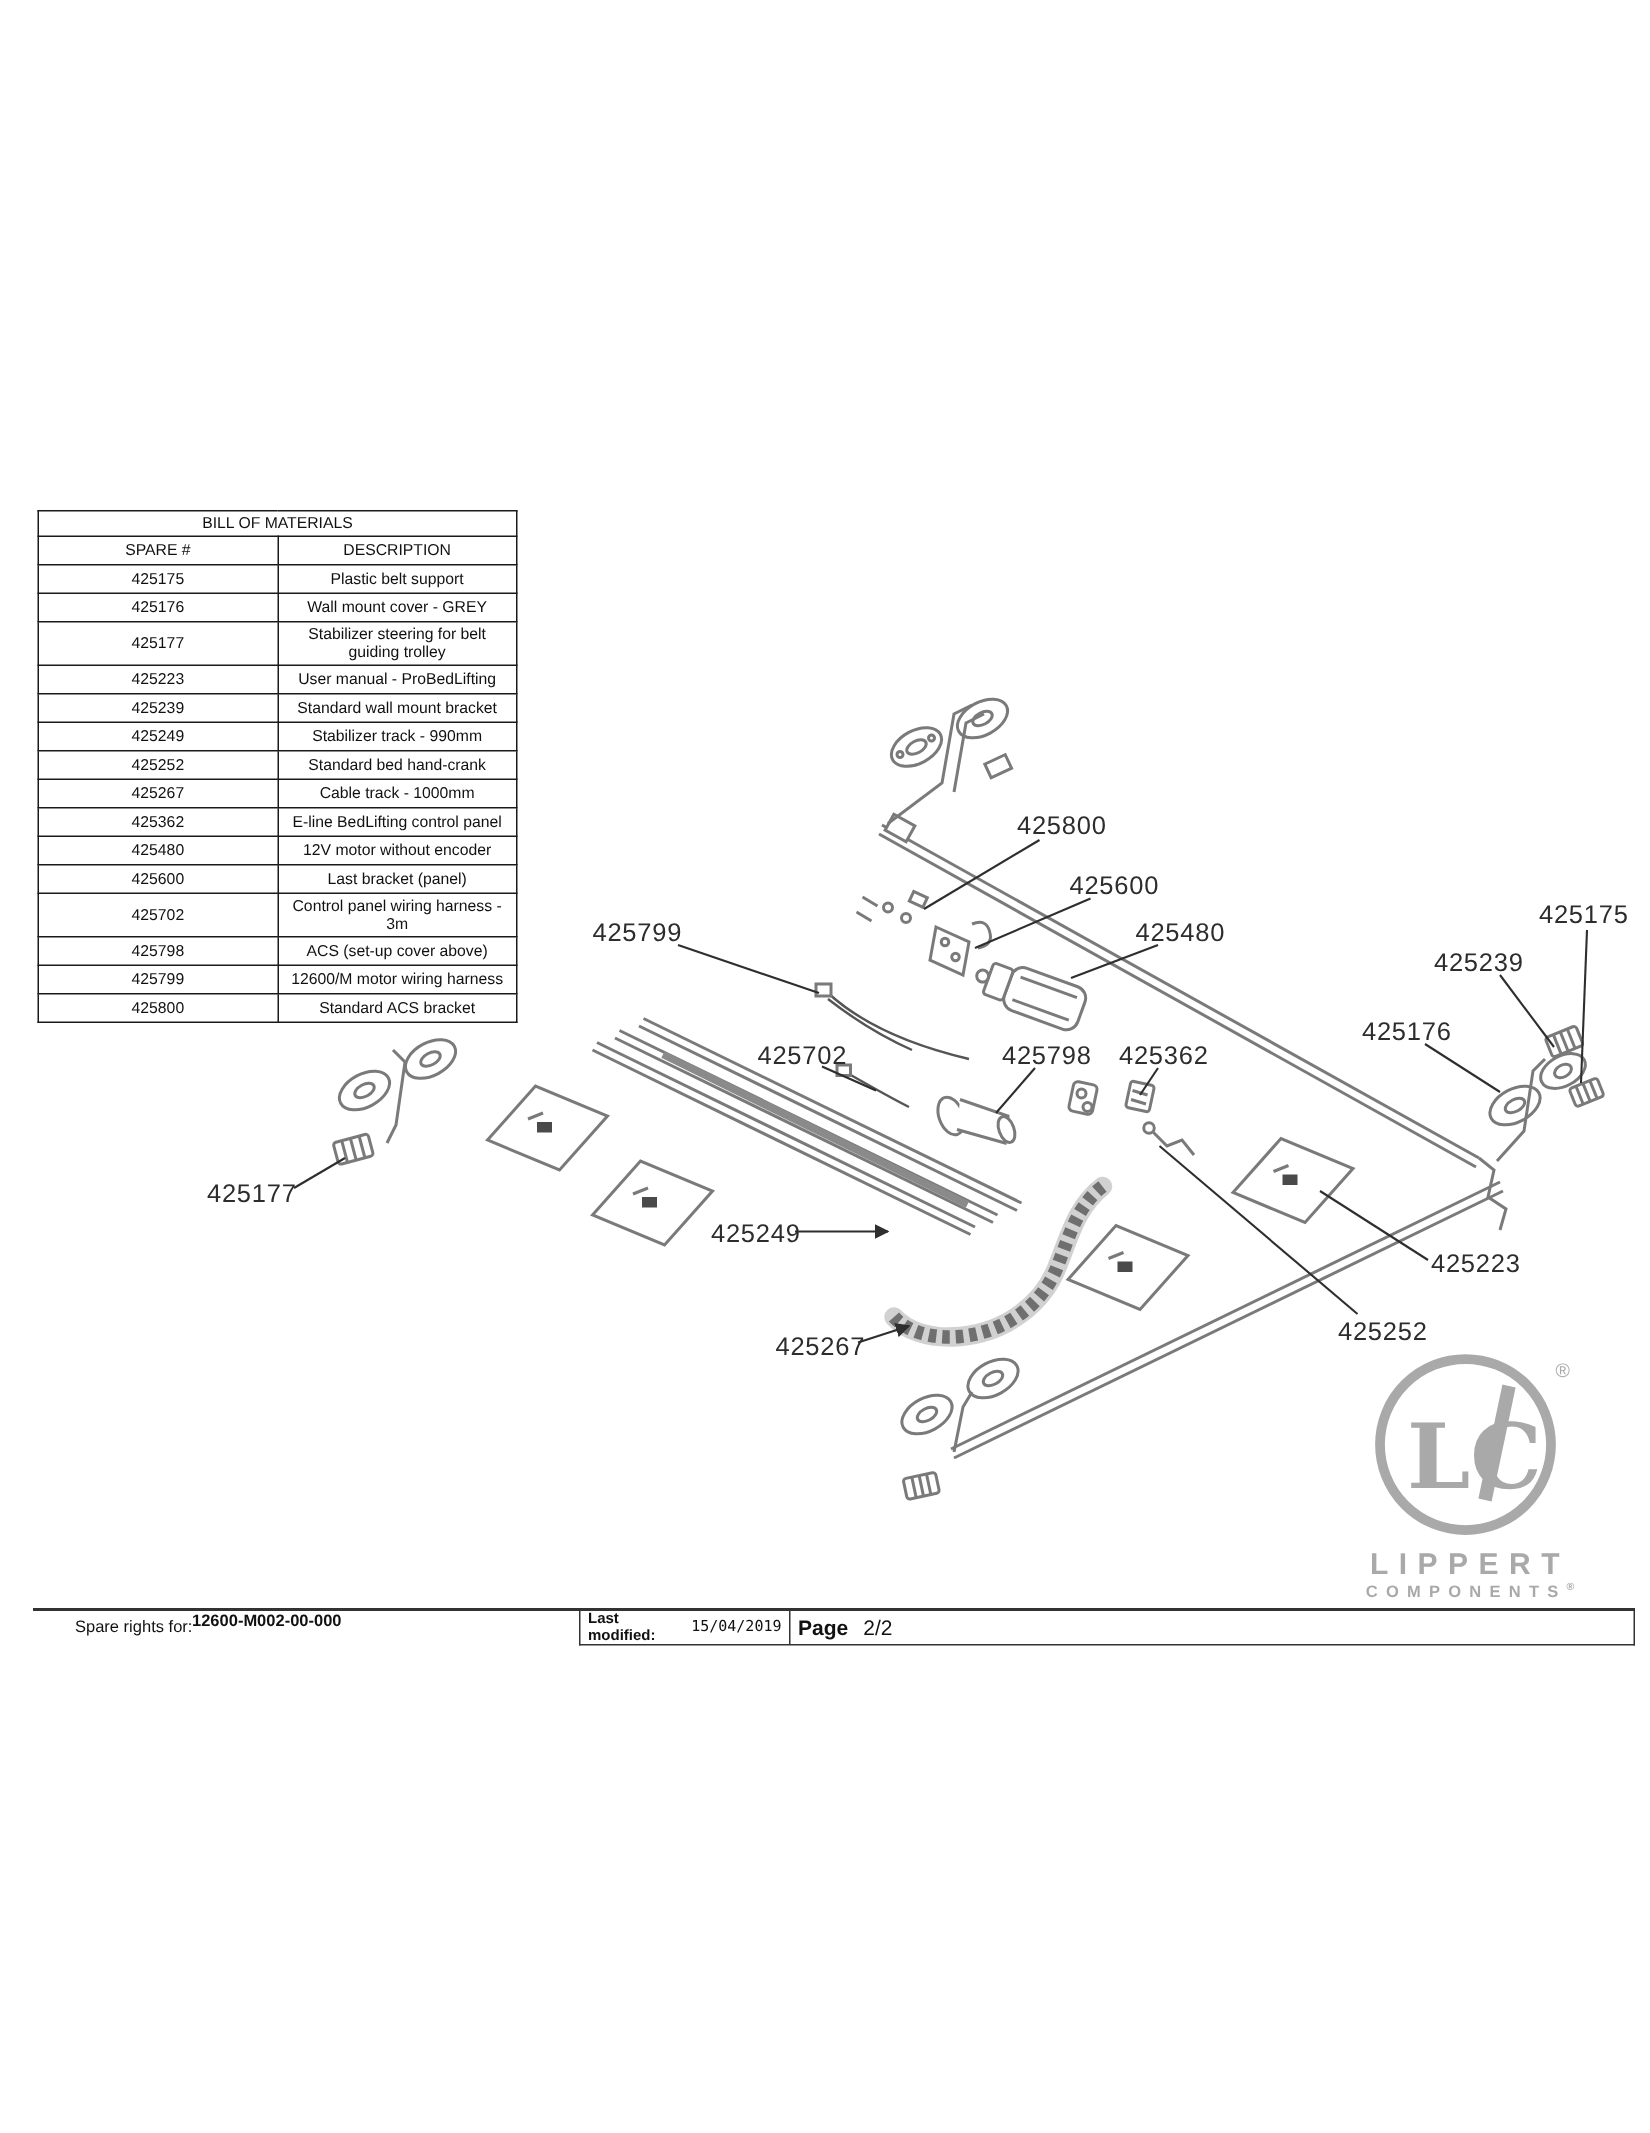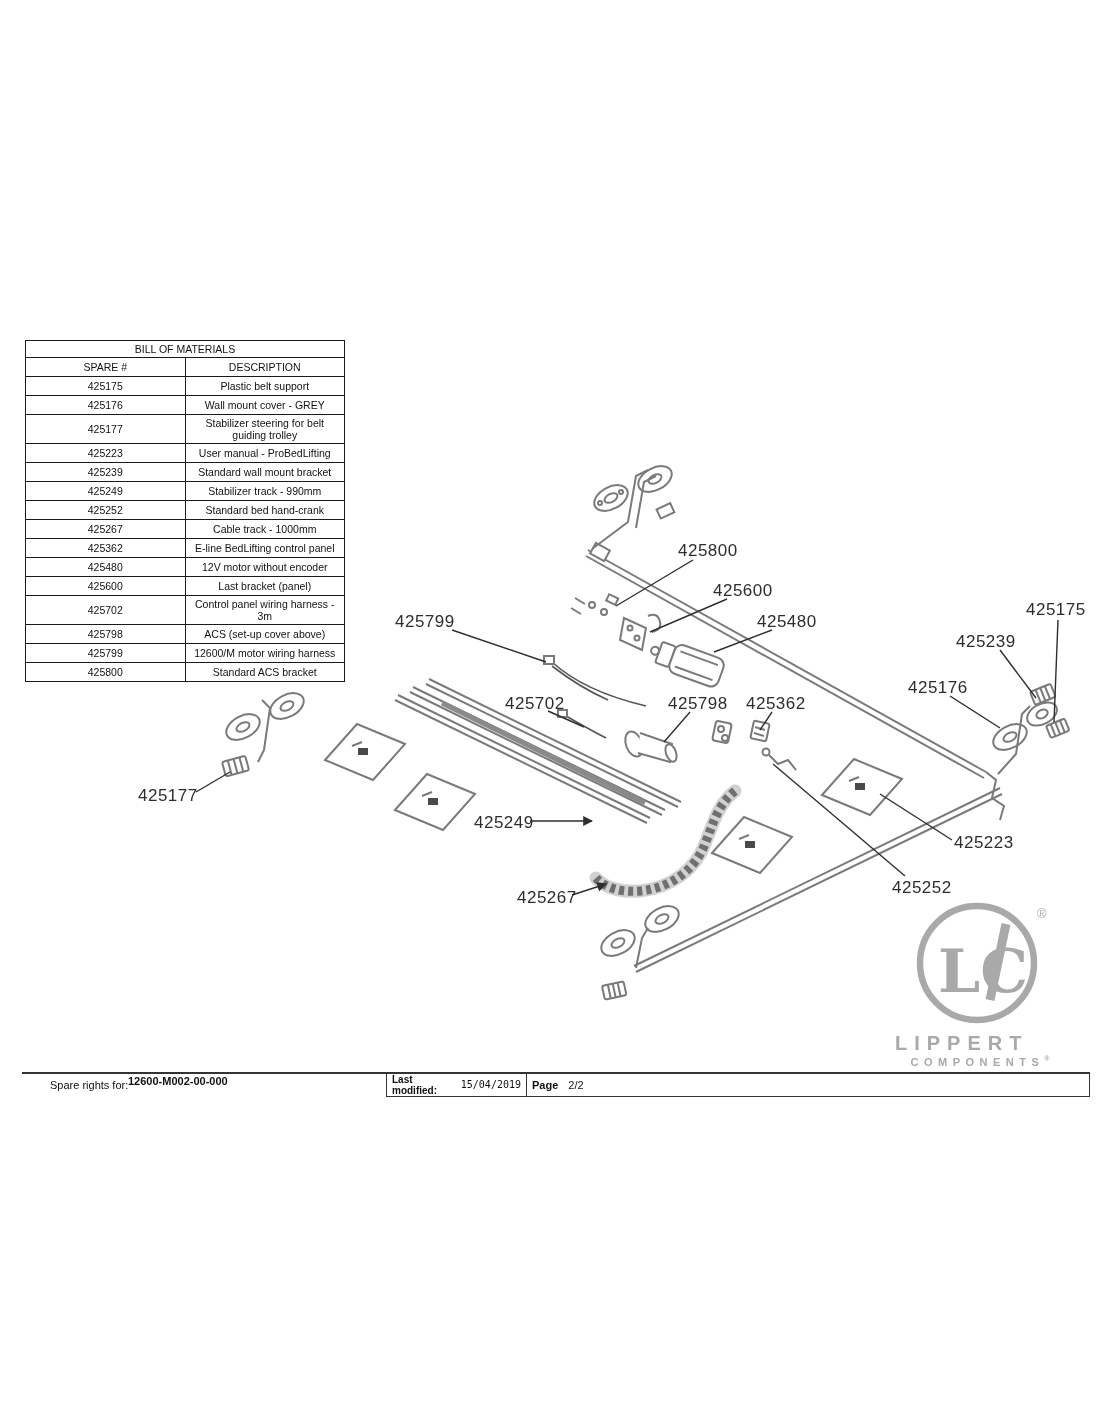--- a/index.html
+++ b/index.html
@@ -28,21 +28,21 @@
   .chain-links   { stroke:#6f6f6f; stroke-width:9; fill:none;
                    stroke-dasharray:5 4; stroke-linecap:butt; }
   .track-thick   { stroke:#8a8a8a; stroke-width:5; }
   .glyph { fill:#4a4a4a; stroke:none; }
 
   .part-label { position:absolute; font-size:17px; color:#2d2d2d;
                 letter-spacing:.5px; white-space:nowrap; }
 
   
   .logo-brand1 { position:absolute; left:895px; top:1032px; width:170px;
-                 text-align:left; font-size:20px; font-weight:700;
+                 text-align:center; font-size:20px; font-weight:700;
                  letter-spacing:7px; color:#a9a9a9; }
   .logo-brand2 { position:absolute; left:895px; top:1055px; width:170px;
                  text-align:center; font-size:11px; font-weight:600;
                  letter-spacing:5.5px; color:#a9a9a9; }
   .logo-brand2 .reg { font-size:7px; letter-spacing:0; vertical-align:super; }
 
   
   .footer-line { position:absolute; left:22px; top:1072px; width:1068px;
                  border-top:2px solid #333; }
   .f-spare-label { position:absolute; left:50px; top:1079px; font-size:11px; color:#111; }
@@ -51,21 +51,21 @@
   .f-cells { position:absolute; left:386px; top:1073px; width:704px; height:24px;
              display:flex; border-left:1px solid #333; border-right:1px solid #333;
              border-bottom:1px solid #333; }
   .f-cell { display:flex; align-items:center; padding:0 5px;
             border-right:1px solid #333; overflow:hidden; }
   .f-cell:last-child { border-right:none; }
   .f-rights { width:470px; font-size:7.5px; color:#111; white-space:nowrap; }
   .f-modified { width:140px; font-size:10px; color:#111; gap:4px; }
   .f-modified .lbl { font-weight:bold; }
   .f-modified .val { font-family:"DejaVu Sans Mono", monospace; font-size:10px; }
-  .f-page { width:94px; font-size:11px; color:#111; gap:10px; }
+  .f-page { width:94px; font-size:14px; color:#111; gap:10px; }
   .f-page .lbl { font-weight:bold; }
 </style>
 </head>
 <body>
 
 <div class="page">
 
   <table class="bom">
     <thead>
       <tr>

